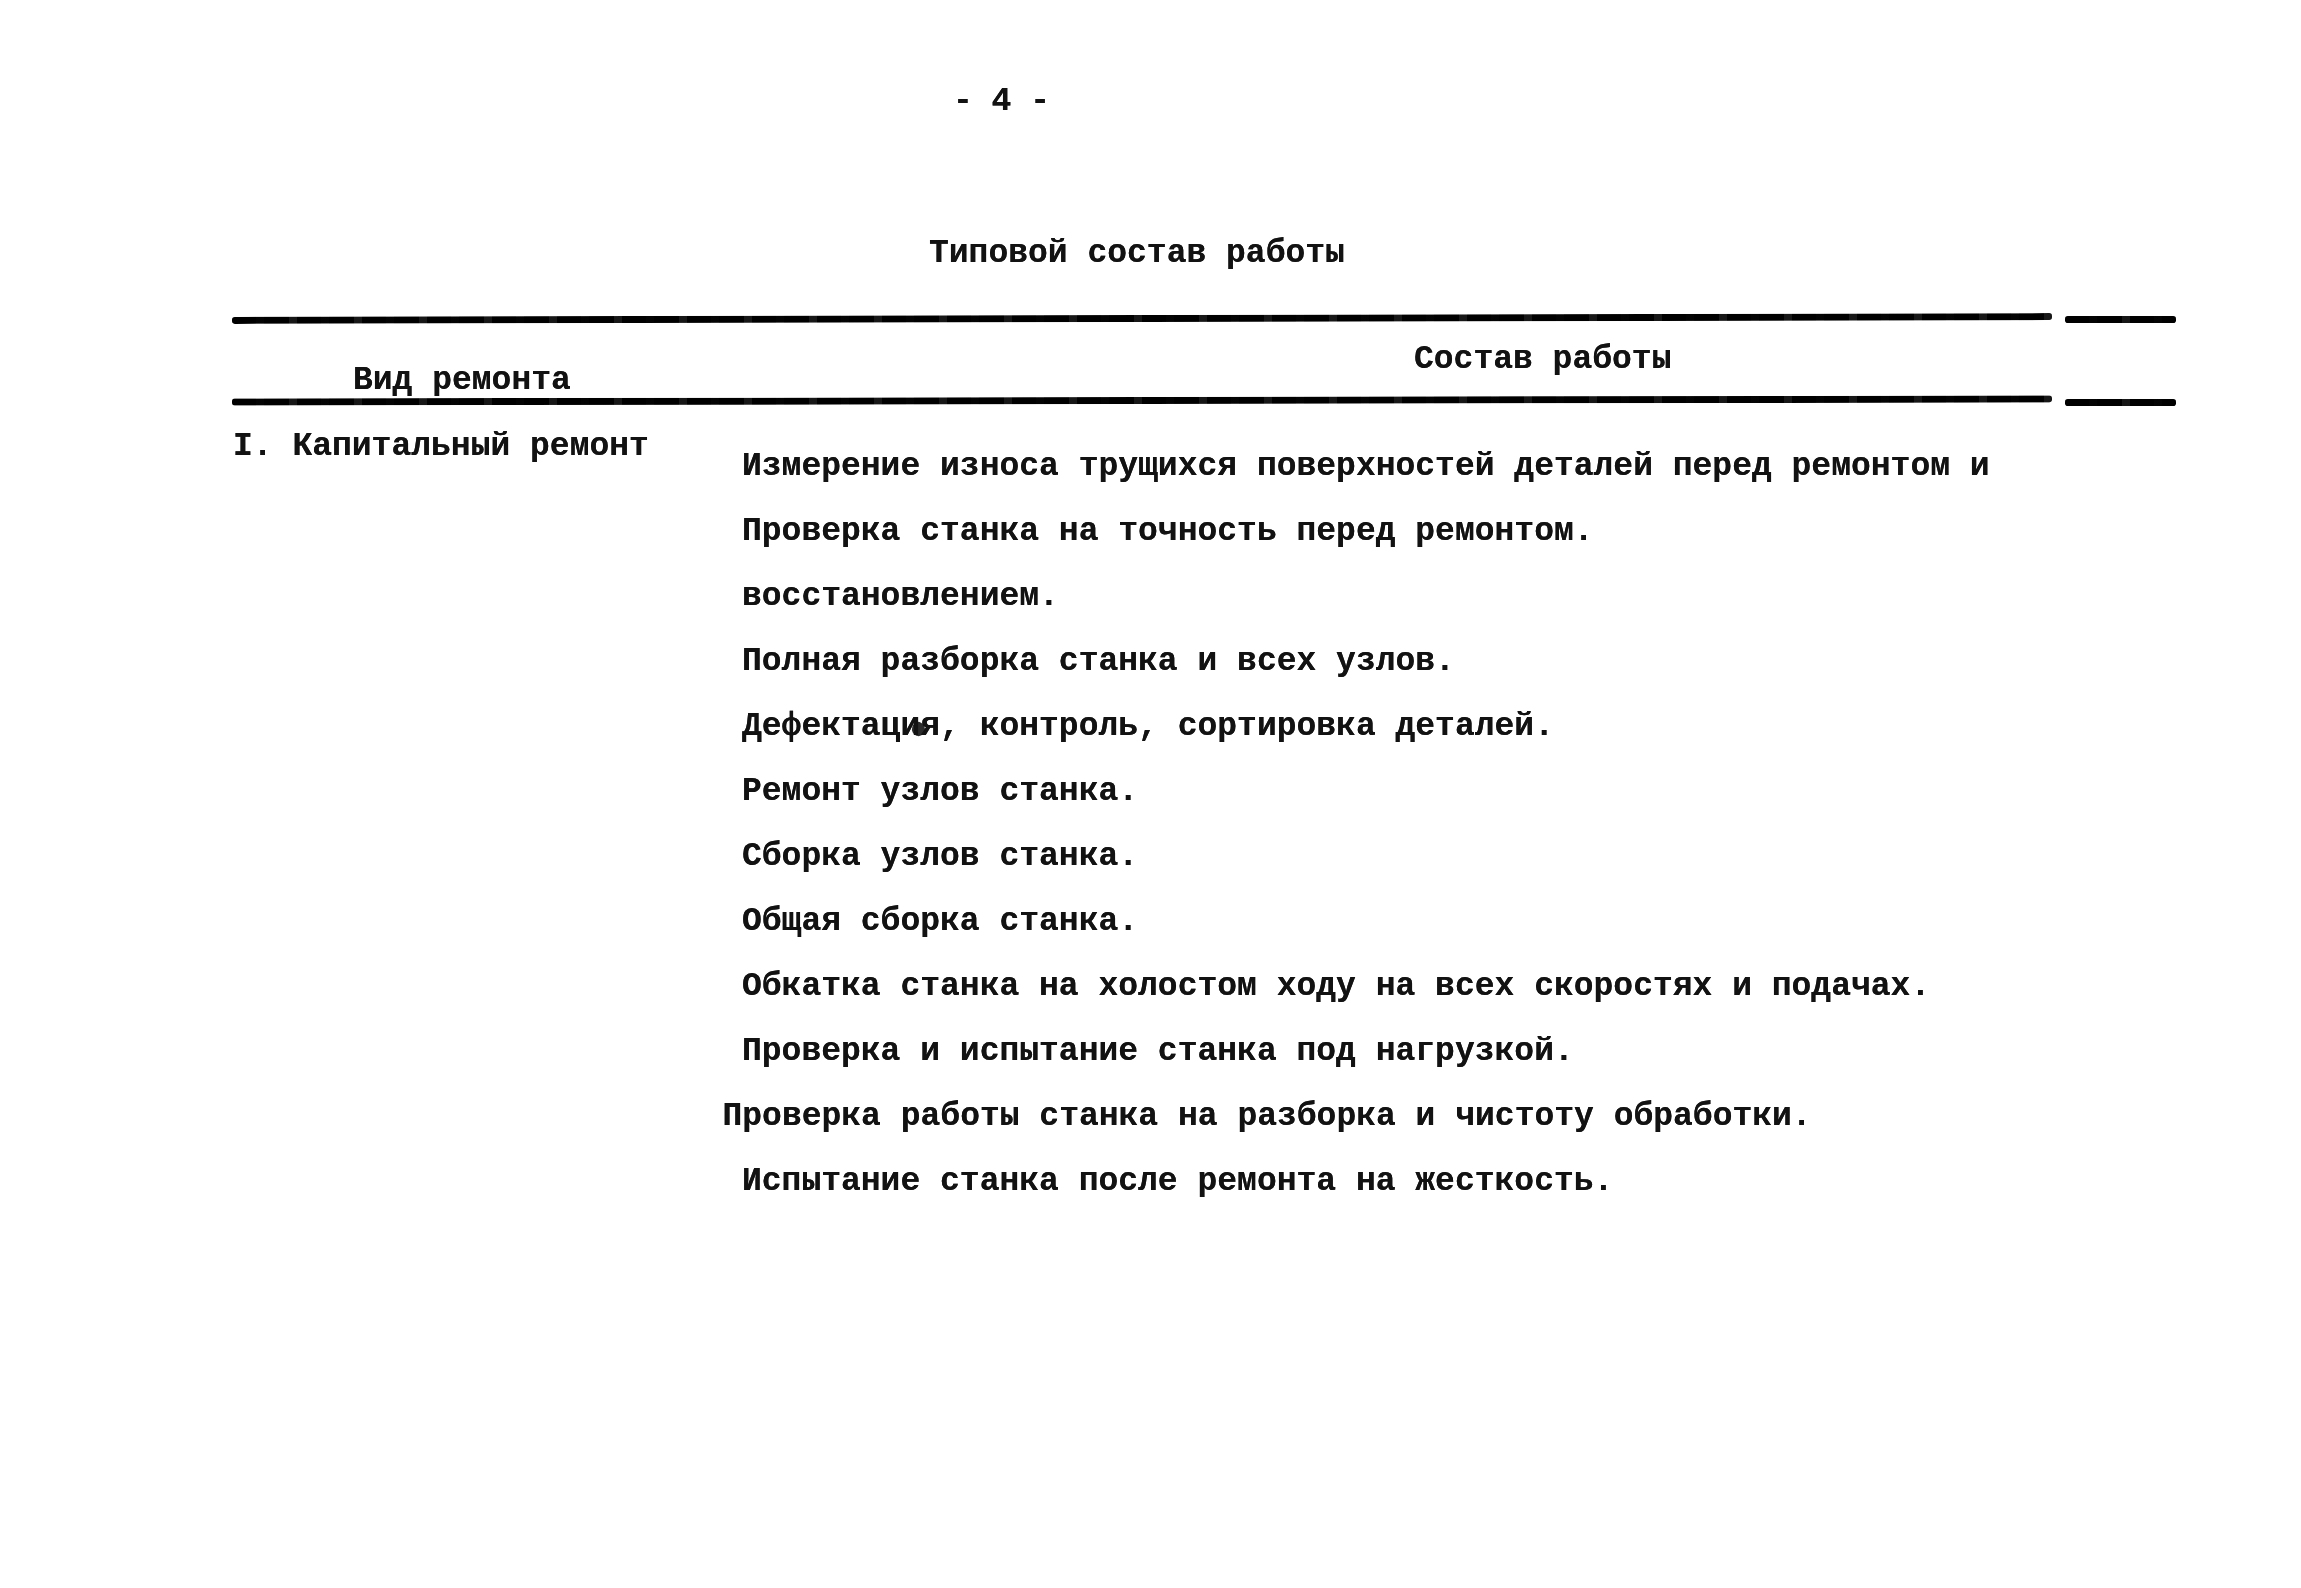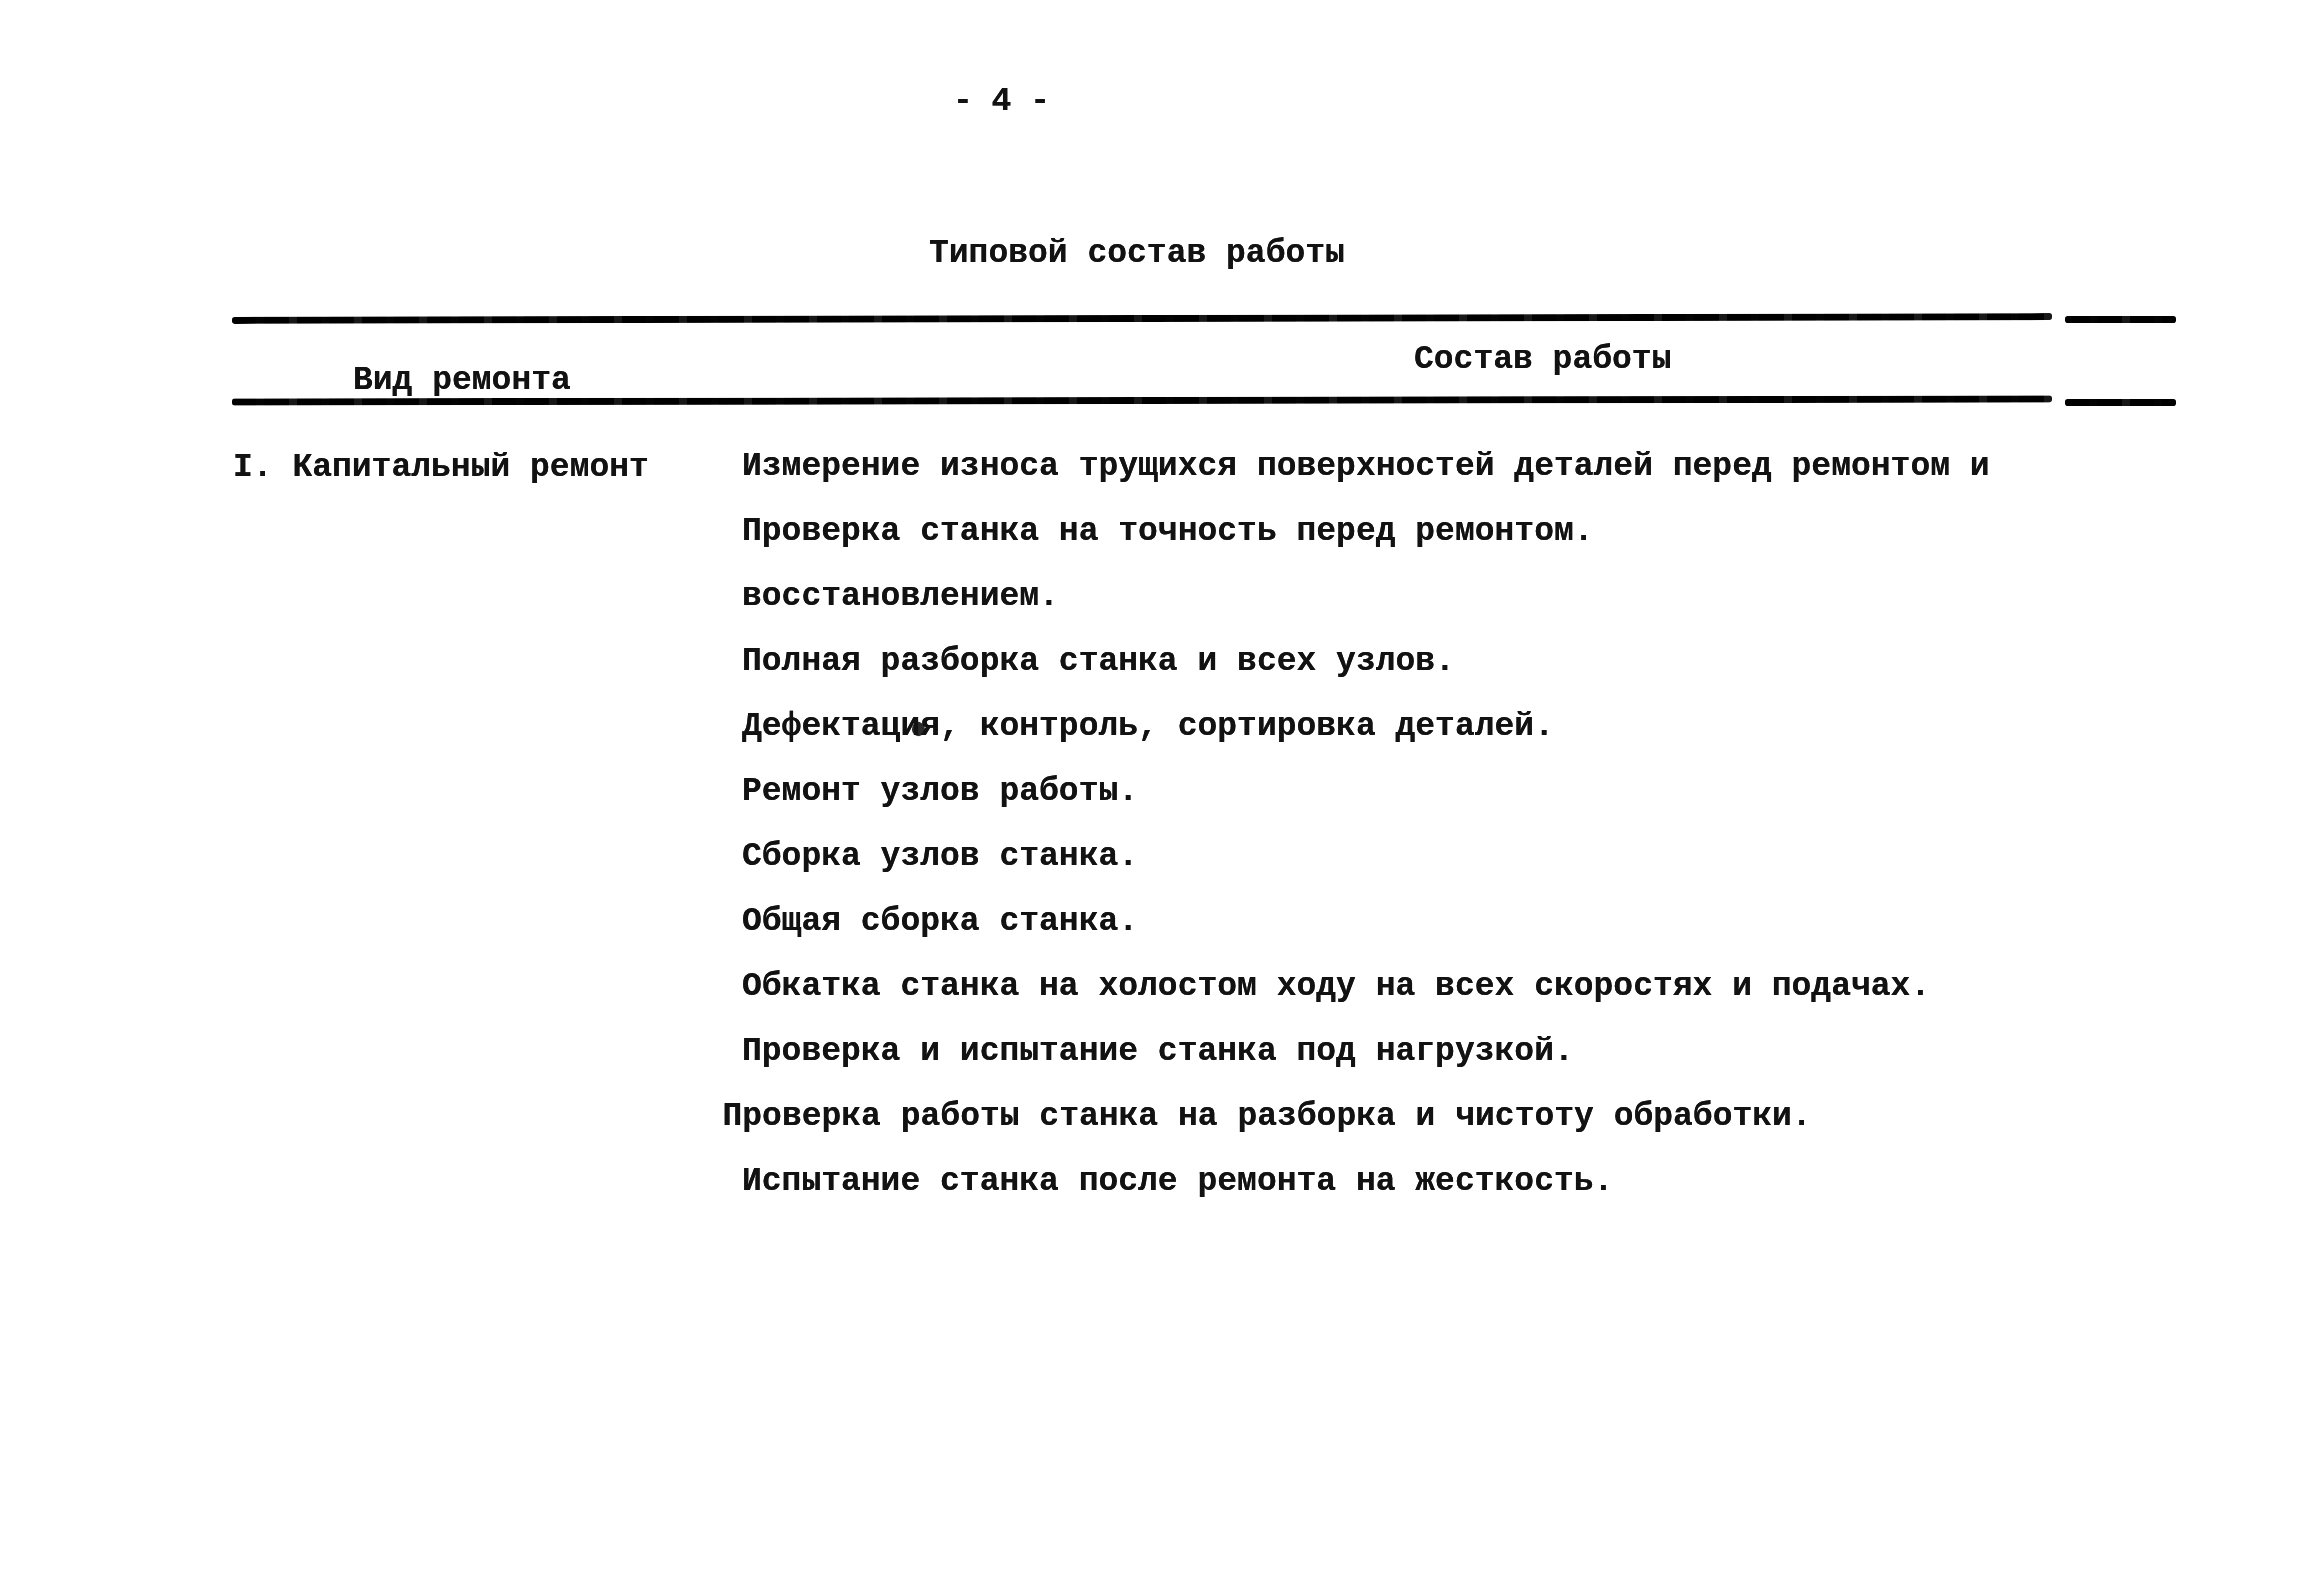--- a/index.html
+++ b/index.html
@@ -22,21 +22,21 @@
     position: absolute;
     white-space: nowrap;
     font-size: 33px;
     line-height: 33px;
     text-shadow: 0 0 0.6px rgba(10,10,10,0.85);
   }
   .pageno       { left: 953px; top: 85px;  letter-spacing: -0.5px; }
   .title        { left: 929px; top: 237px; }
   .col-header-left  { left: 353px;  top: 343px; margin-top: 21px; }
   .col-header-right { left: 1414px; top: 343px; }
-  .repair-type  { left: 233px;  top: 451px; }
+  .repair-type  { left: 233px;  top: 430px; }
 
   .work-lines {
     position: absolute;
     left: 742px;
     top: 434px;
     font-size: 33px;
     line-height: 65px;
     white-space: nowrap;
     text-shadow: 0 0 0.6px rgba(10,10,10,0.85);
   }
@@ -89,21 +89,21 @@
   <div class="rule rule-bottom-right"></div>
 
   <div class="txt repair-type">I. Капитальный ремонт</div>
 
   <div class="work-lines">
     <span class="work-line">Измерение износа трущихся поверхностей деталей перед ремонтом и</span>
     <span class="work-line">Проверка станка на точность перед ремонтом.</span>
     <span class="work-line">восстановлением.</span>
     <span class="work-line">Полная разборка станка и всех узлов.</span>
     <span class="work-line">Дефектация, контроль, сортировка деталей.</span>
-    <span class="work-line">Ремонт узлов работы.</span>
+    <span class="work-line">Ремонт узлов станка.</span>
     <span class="work-line">Сборка узлов станка.</span>
     <span class="work-line">Общая сборка станка.</span>
     <span class="work-line">Обкатка станка на холостом ходу на всех скоростях и подачах.</span>
     <span class="work-line">Проверка и испытание станка под нагрузкой.</span>
     <span class="work-line outdent">Проверка работы станка на разборка и чистоту обработки.</span>
     <span class="work-line">Испытание станка после ремонта на жесткость.</span>
   </div>
 
   <div class="ink-smudge"></div>
 

